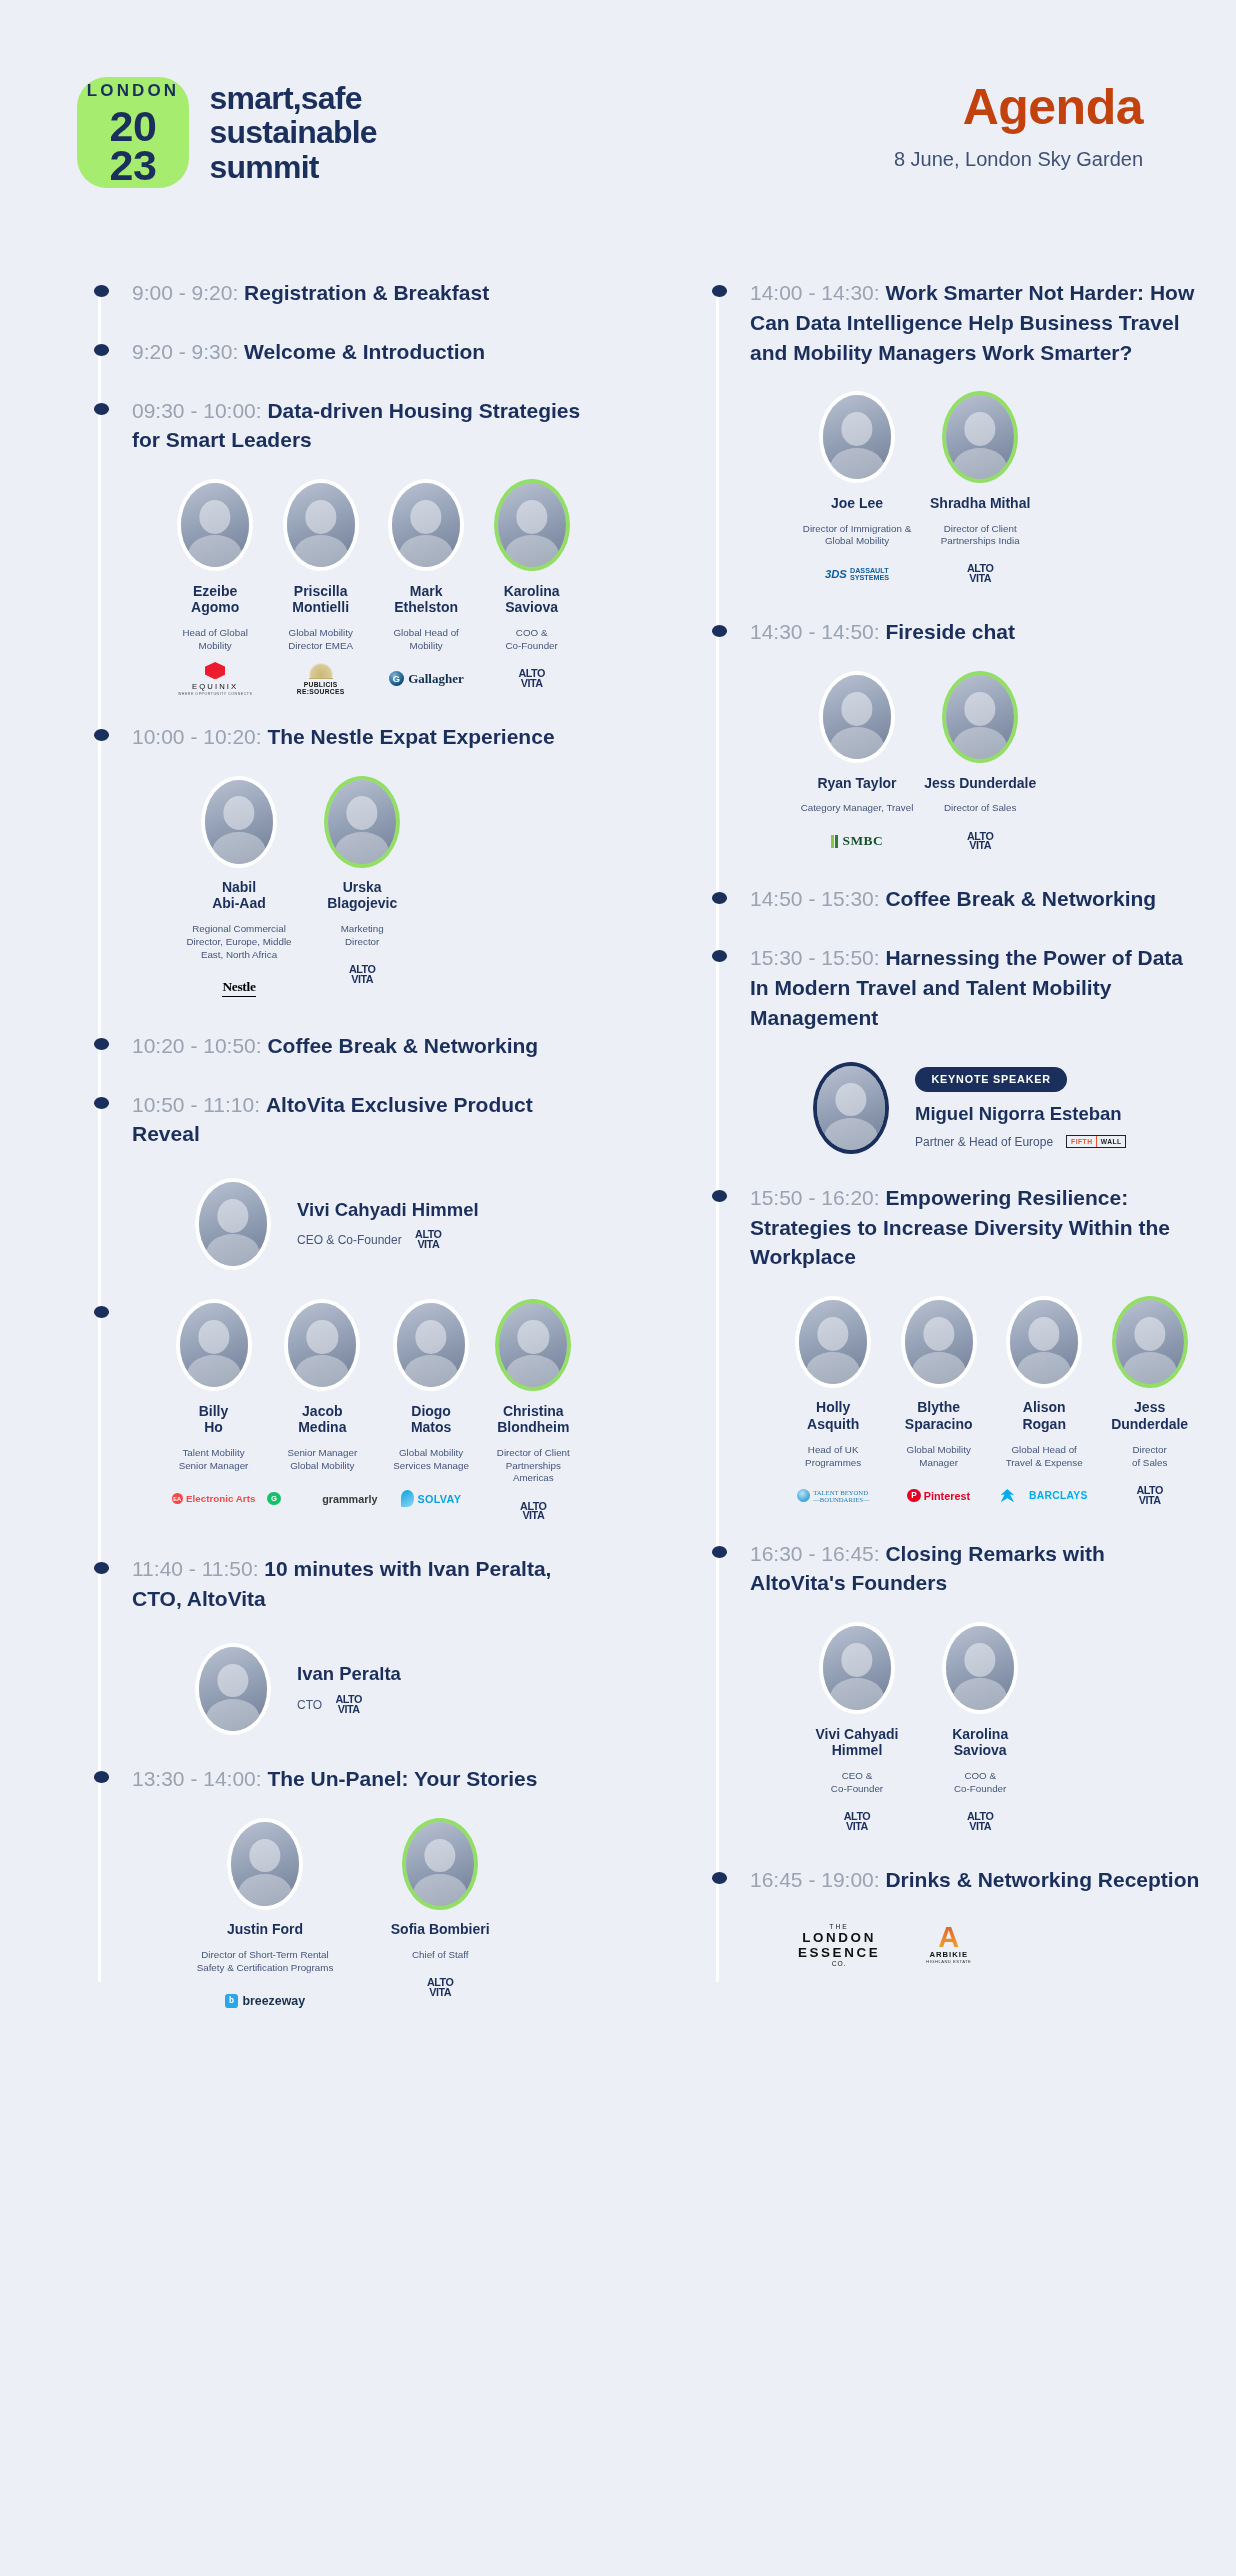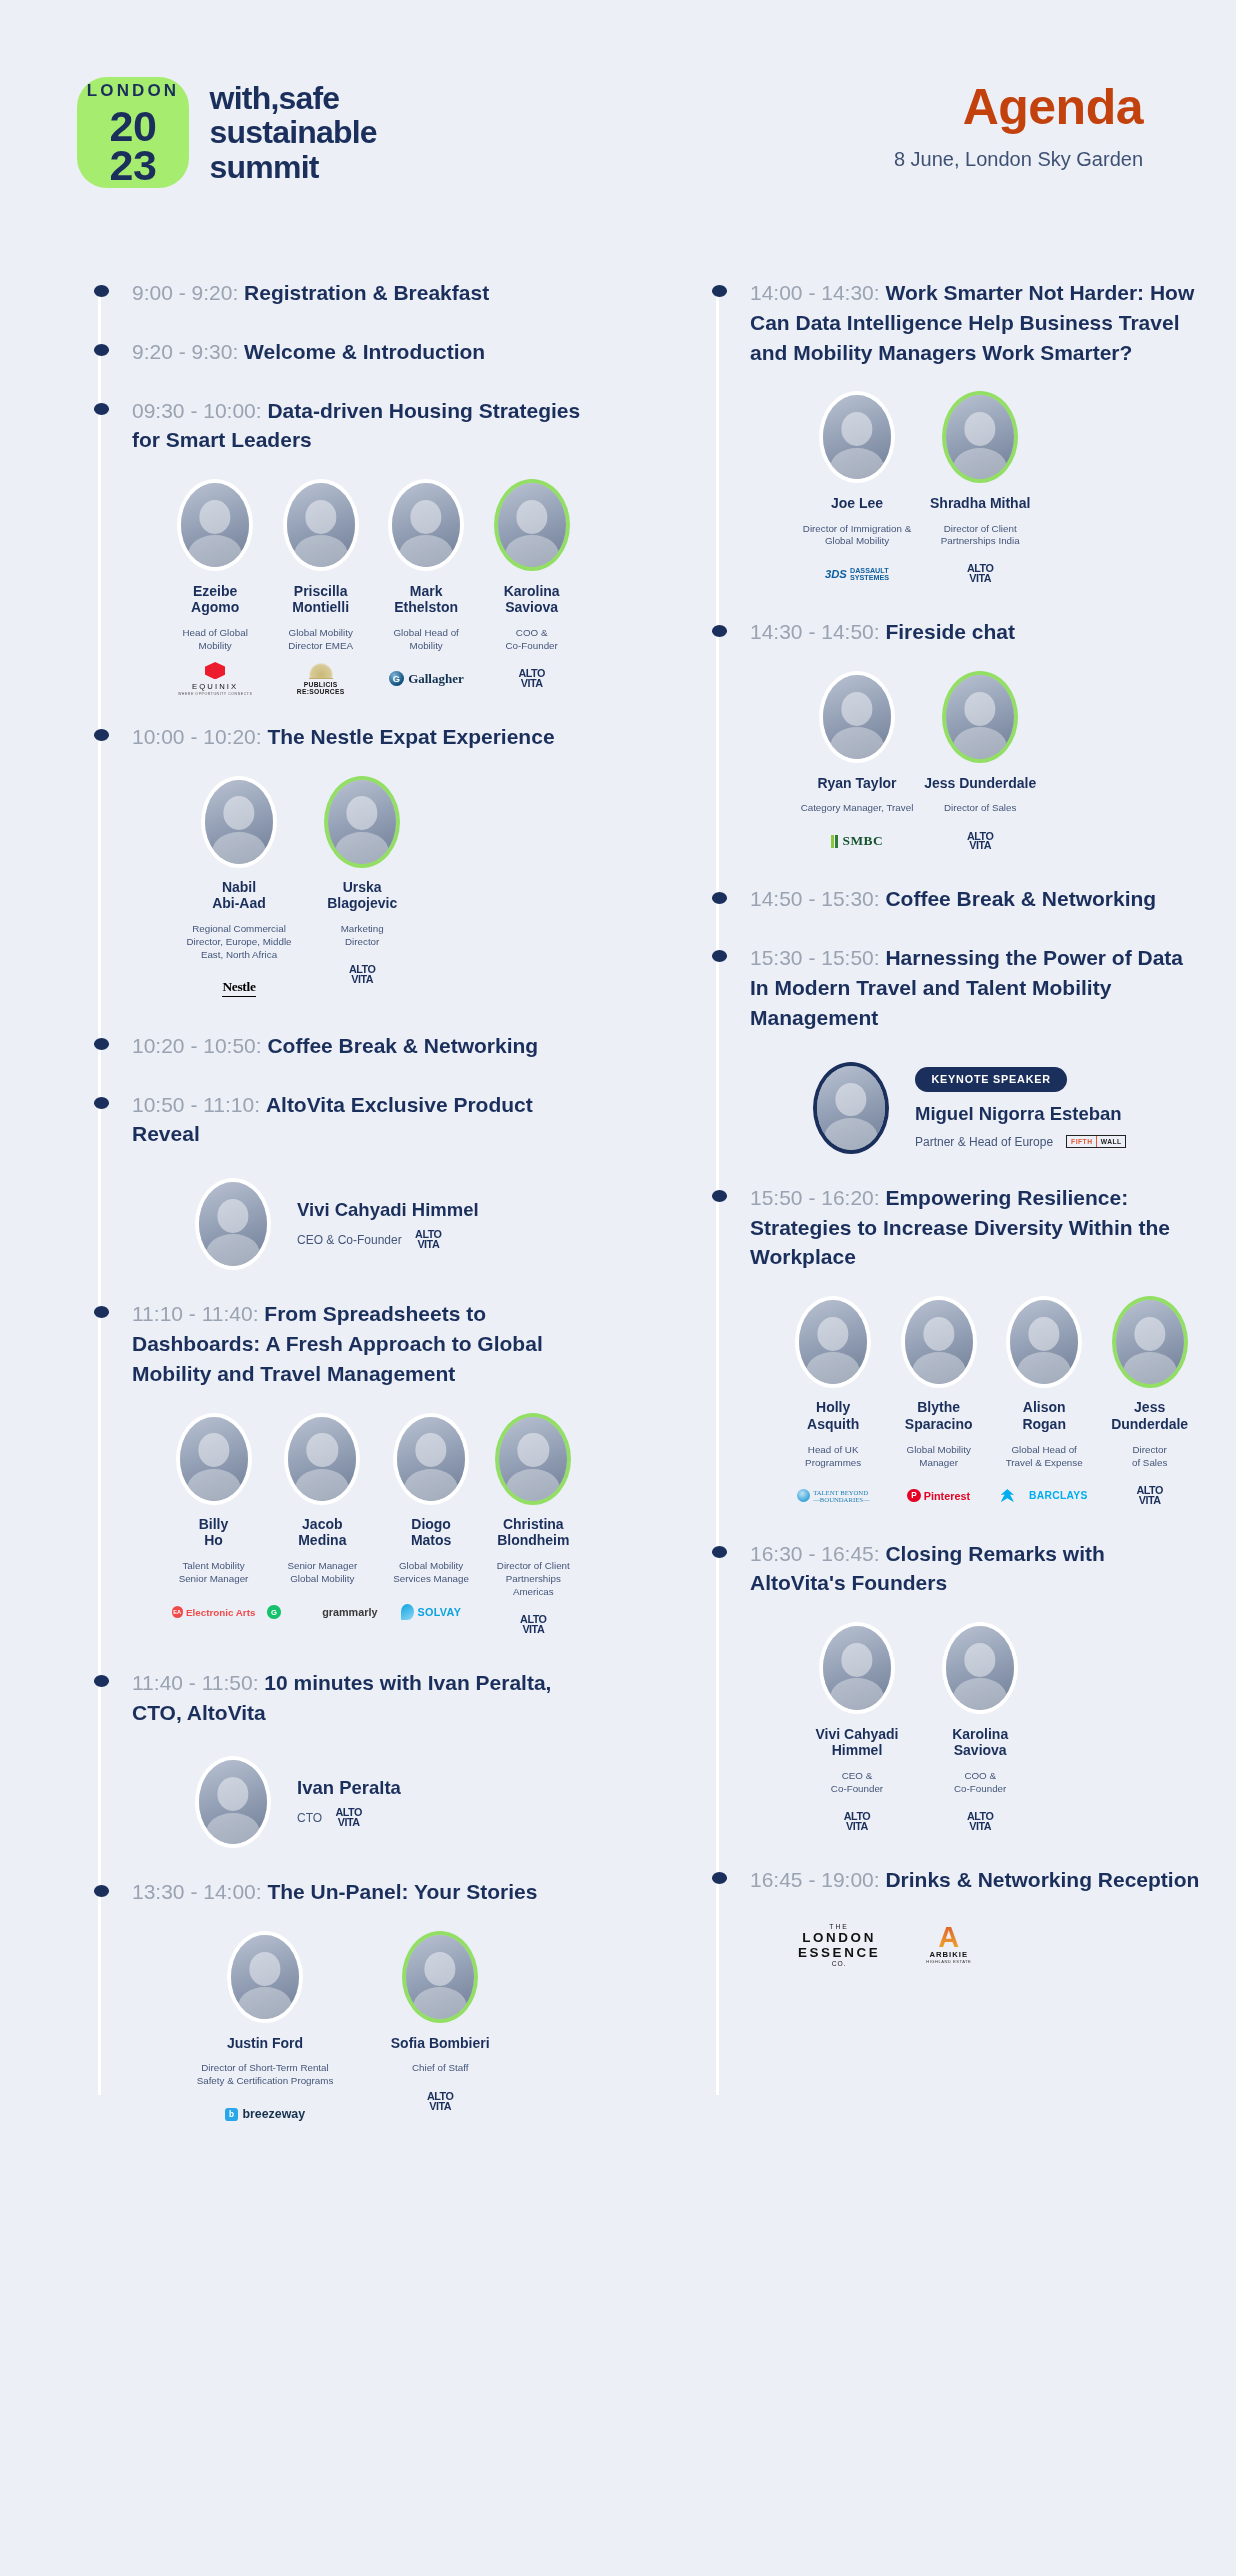--- a/index.html
+++ b/index.html
@@ -290,21 +290,21 @@
 <div class="page">
 
   <div class="header">
     <div class="brand">
       <div class="badge">
         <div class="badge-london">LONDON</div>
         <div class="badge-20">20</div>
         <div class="badge-23">23</div>
       </div>
       <div class="wordmark">
-        <div>with,safe</div>
+        <div>smart,safe</div>
         <div>sustainable</div>
         <div>summit</div>
       </div>
     </div>
     <div class="agenda-block">
       <div class="agenda-title">Agenda</div>
       <div class="agenda-sub">8 June, London Sky Garden</div>
     </div>
   </div>
 
@@ -453,21 +453,20 @@
                     <div>ALTO</div>
                     <div>VITA</div>
                   </div>
                 </div>
               </div>
             </div>
           </div>
         </div>
         <div class="event">
           <div class="dot"></div>
-          <div class="headline"><span class="time">11:10 - 11:40: </span><span class="title">From Spreadsheets to Dashboards: A Fresh Approach to Global Mobility and Travel Management</span></div>
           <div class="speakers">
             <div class="speaker" style="width: 118px;">
               <div class="avatar">
                 <div class="ph"></div>
               </div>
               <div class="sp-name">Billy
 Ho</div>
               <div class="sp-role">Talent Mobility
 Senior Manager</div>
               <div class="sp-logo">

